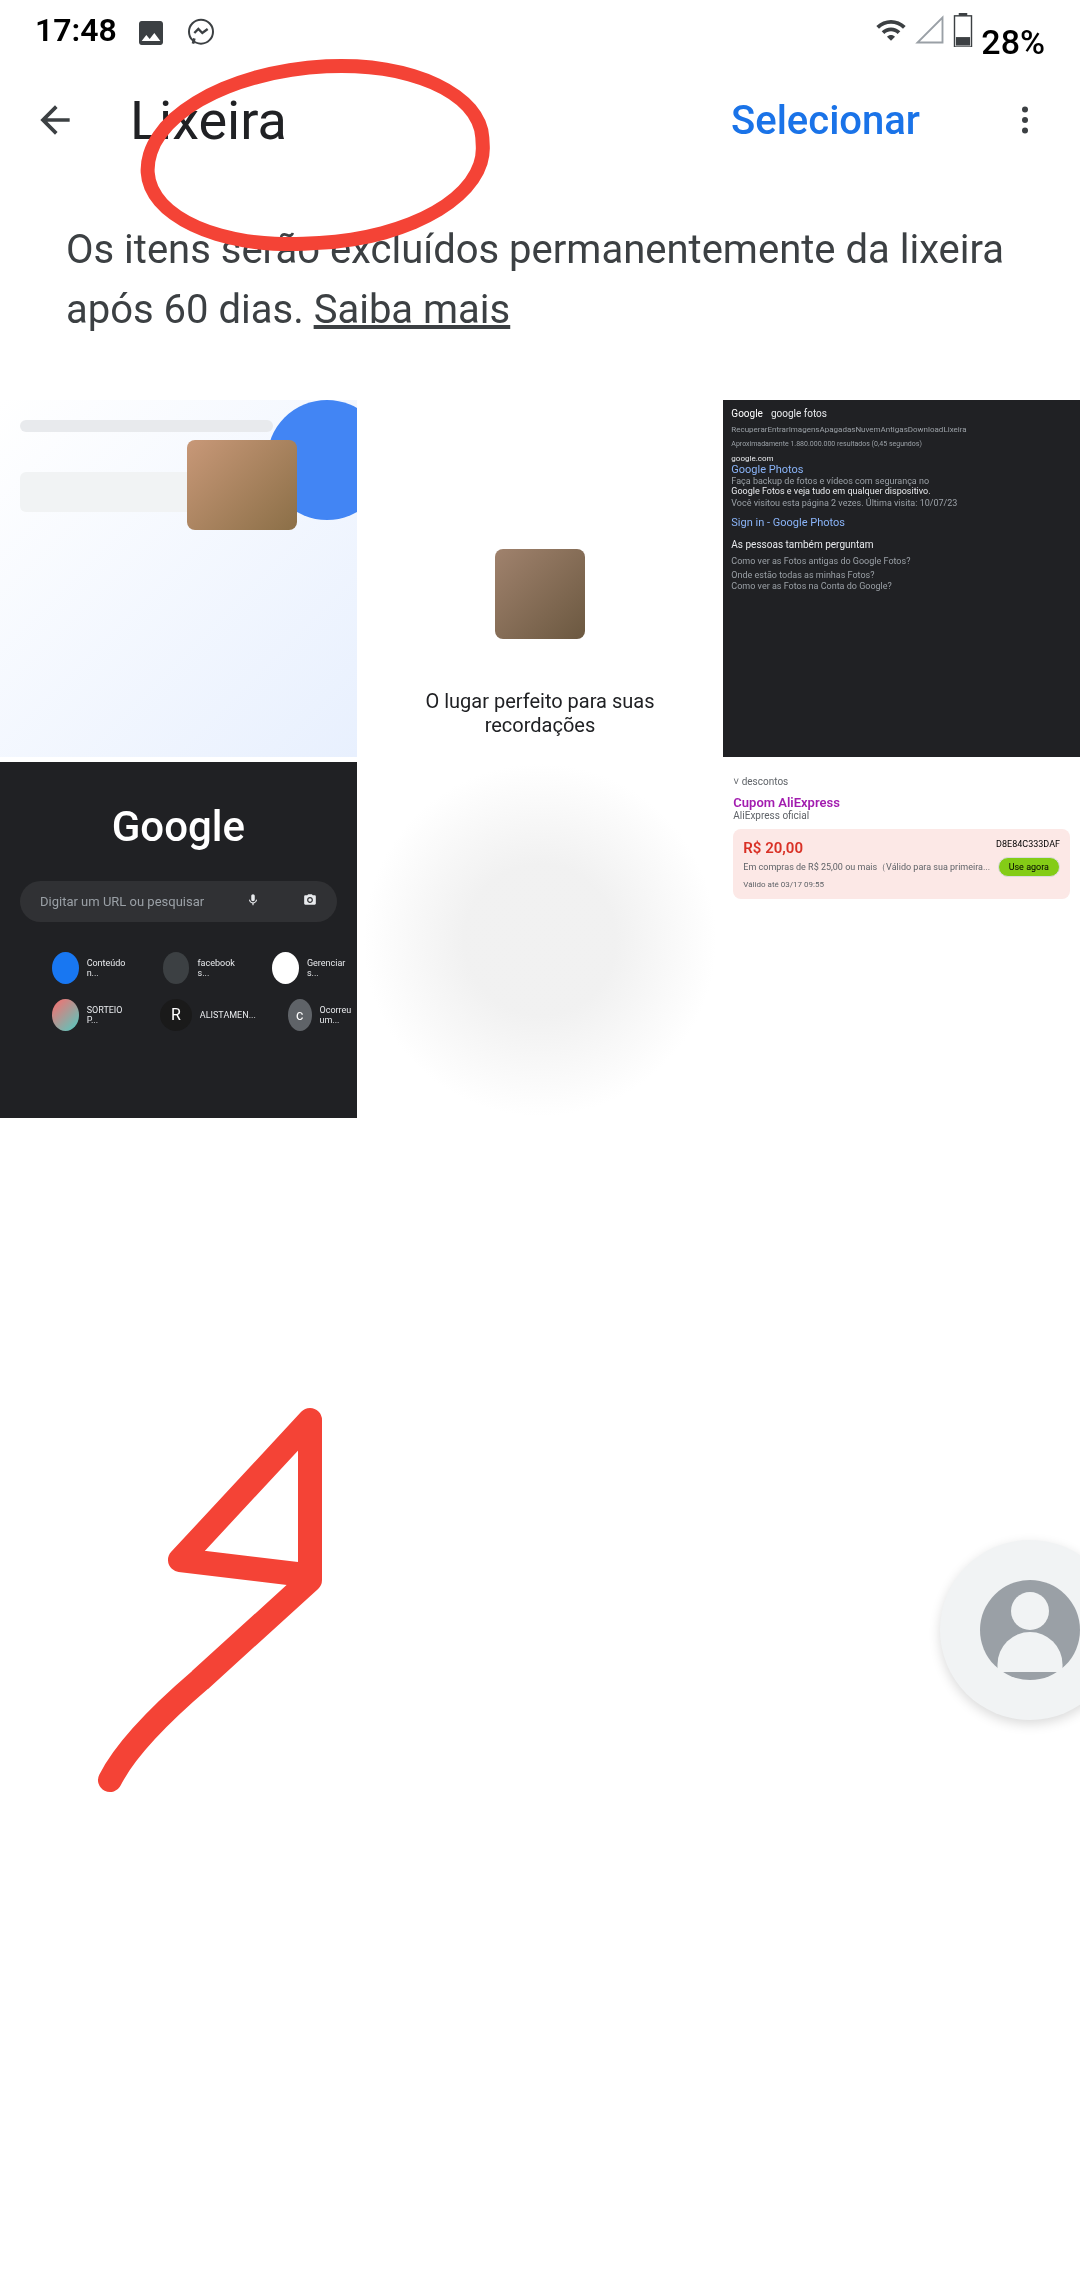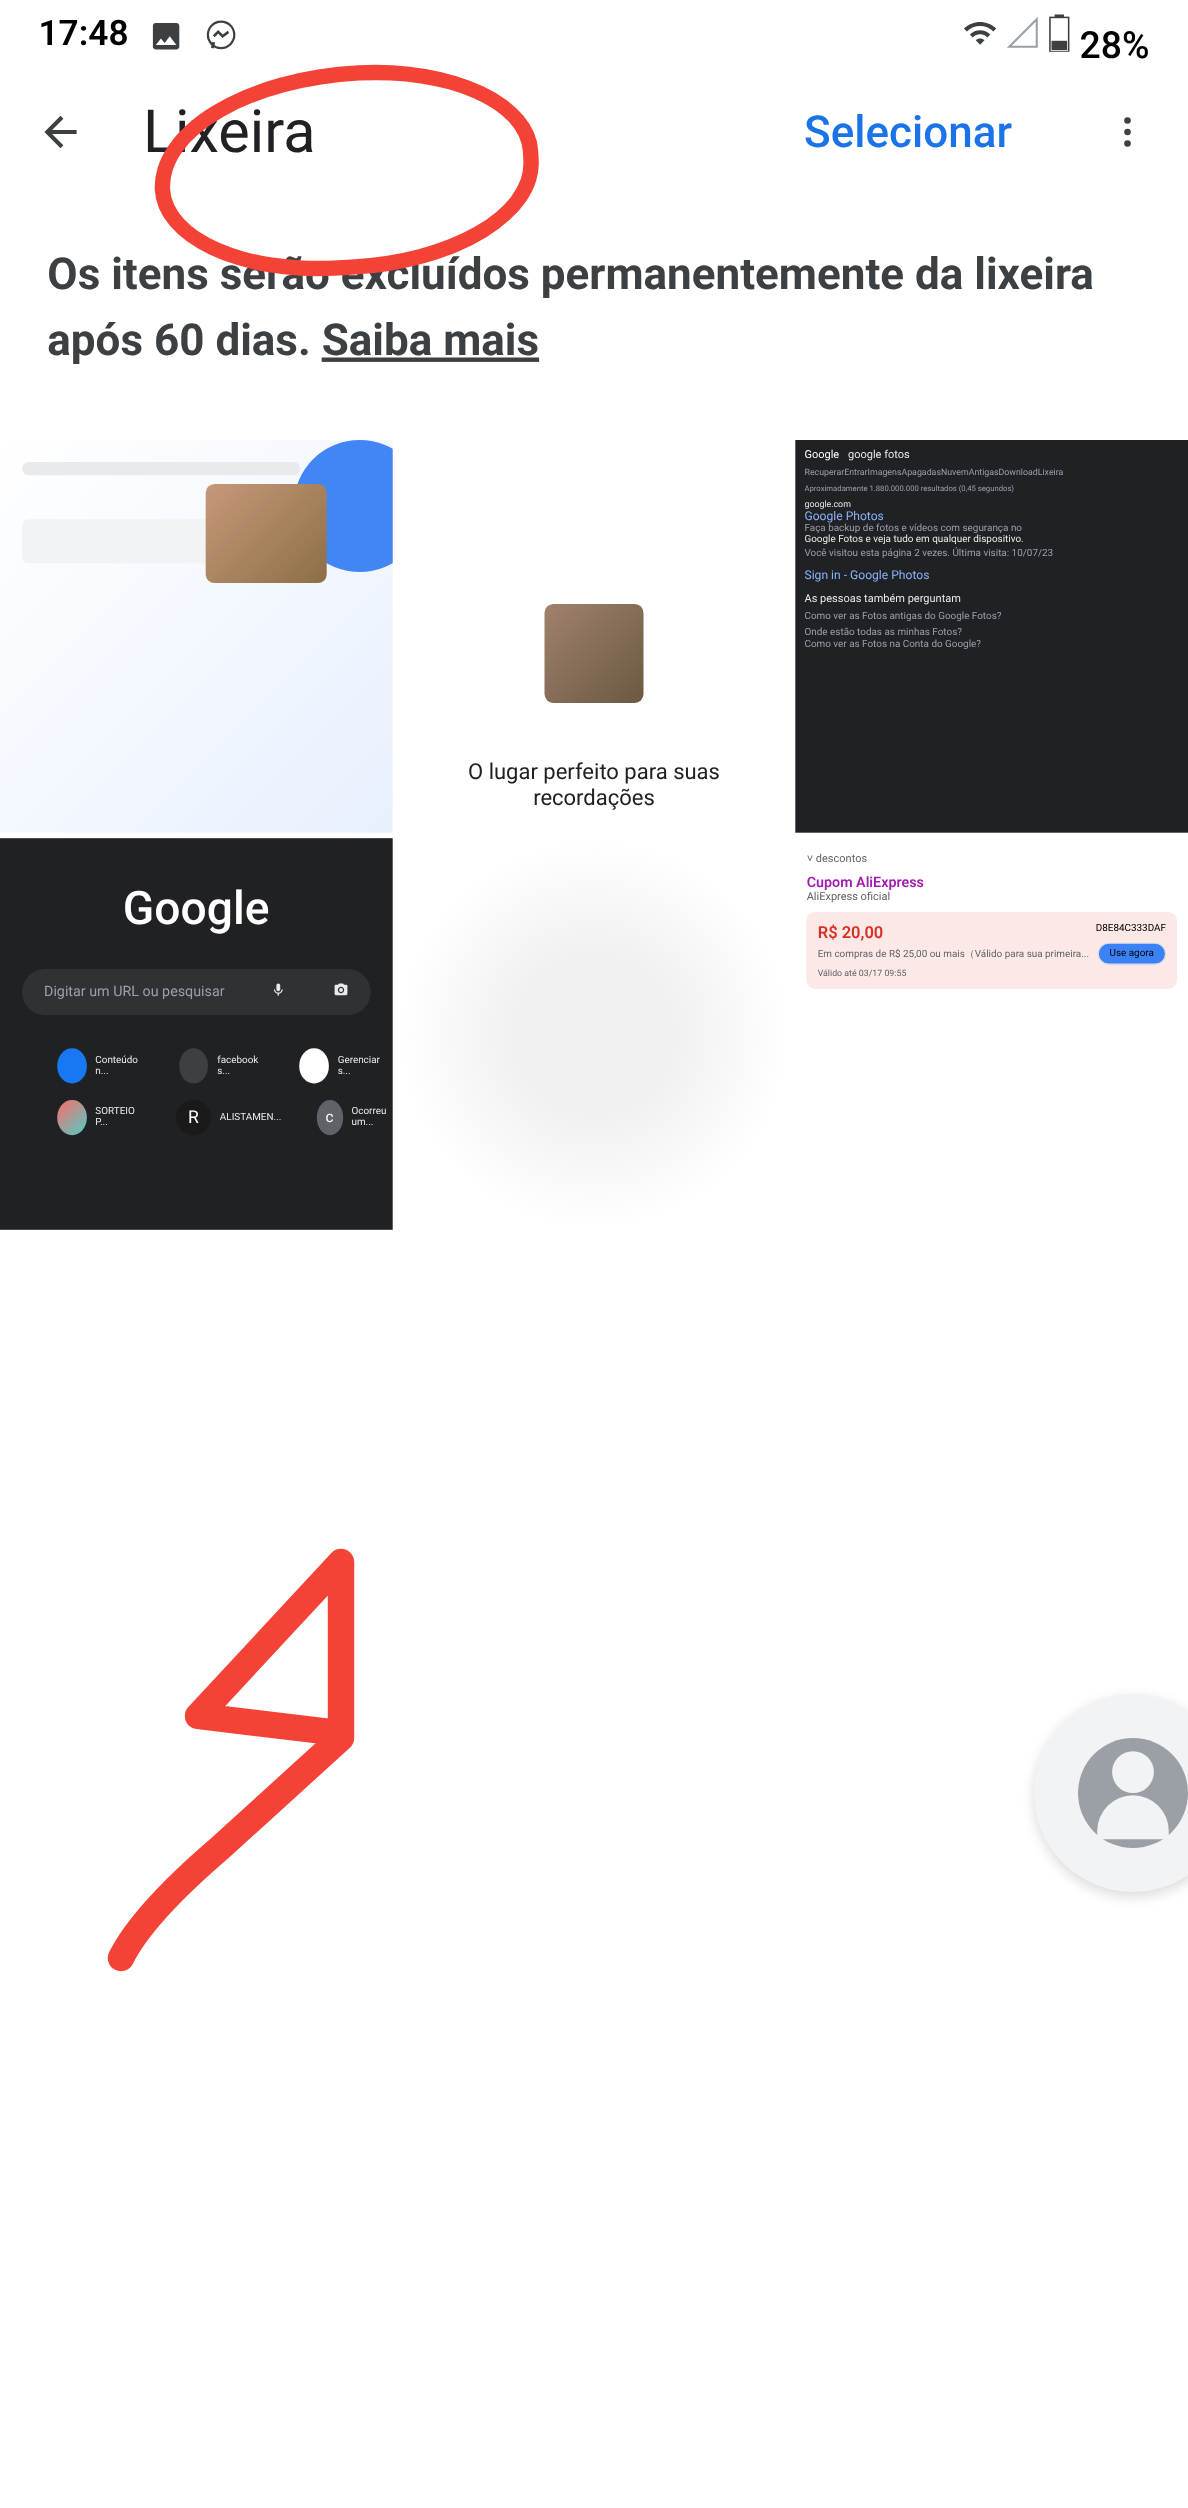--- a/index.html
+++ b/index.html
@@ -81,25 +81,24 @@
       top: 60px;
       left: 140px;
       width: 350px;
       height: 190px;
       border: 14px solid #f44336;
       border-radius: 60% 50% 55% 50%;
       pointer-events: none;
       transform: rotate(-3deg);
     }
     .info-banner {
-      padding: 40px 43px;
+      padding: 40px 66px;
       font-size: 40px;
       line-height: 1.5;
       color: #3c4043;
-      font-weight: bold;
     }
     .info-link {
       text-decoration: underline;
       color: #3c4043;
     }
     .photo-grid {
       display: grid;
       grid-template-columns: repeat(3, 1fr);
       gap: 5px;
       margin-top: 20px;
@@ -269,21 +268,21 @@
       font-size: 9px;
       color: #5f6368;
       margin-top: 4px;
     }
     .photo-6-btn {
       float: right;
       border: 1px solid #dadce0;
       border-radius: 16px;
       padding: 4px 10px;
       font-size: 9px;
-      background: #3b82f6;
+      background: #84cc16;
     }
     .photo-6-valid {
       font-size: 8px;
       color: #5f6368;
       margin-top: 6px;
     }
     .arrow-annotation {
       position: absolute;
       top: 1400px;
       left: 80px;

